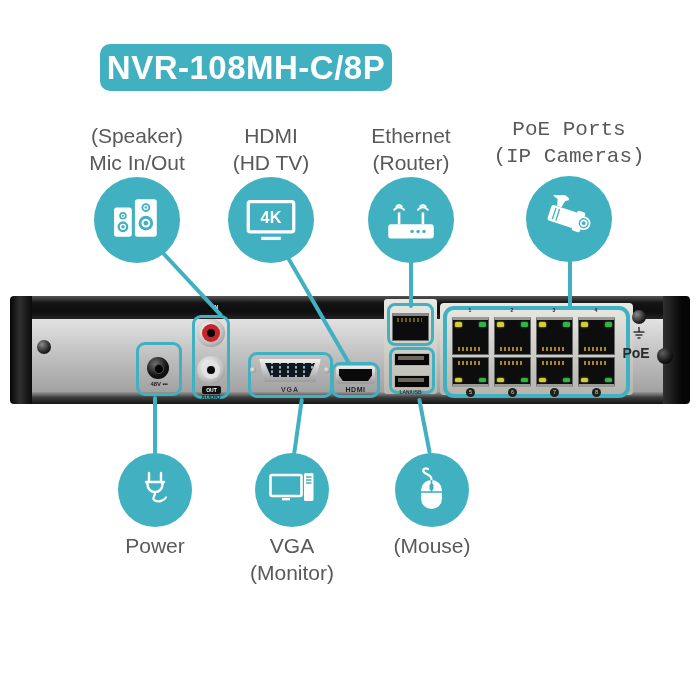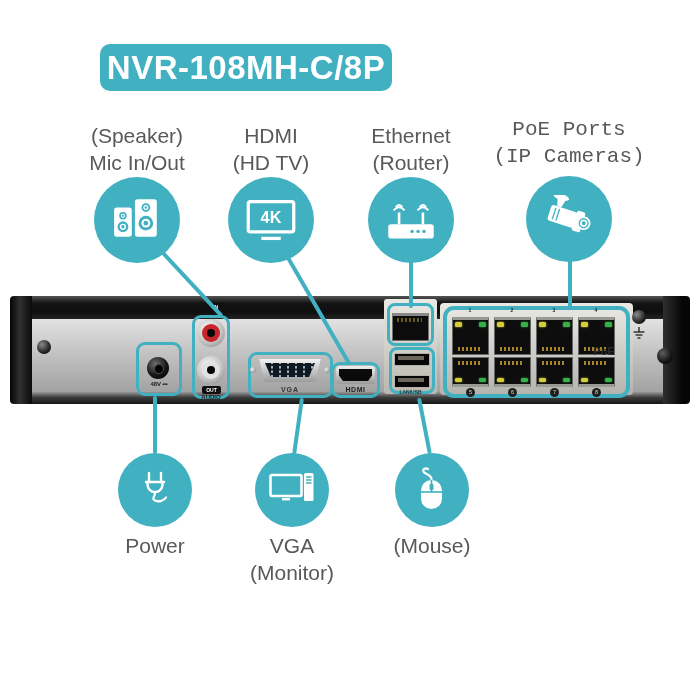--- a/index.html
+++ b/index.html
@@ -279,21 +279,21 @@
         <i class="led y lft"></i>
         <i class="led g rgt"></i>
         <i class="pins"></i>
       </div>
 
     <span class="pnum-bot" style="left:456px;">5</span>
     <span class="pnum-bot" style="left:498px;">6</span>
     <span class="pnum-bot" style="left:540px;">7</span>
     <span class="pnum-bot" style="left:582px;">8</span>
 
-    <div class="microtext" style="left:574px;top:49px;width:40px;font-size:11px;color:#2a2a2a;">PoE</div>
+    <div class="microtext" style="left:606px;top:49px;width:40px;font-size:14px;color:#2a2a2a;">PoE</div>
     <div class="screw" style="left:622px;top:14px;width:14px;height:14px;"></div>
     <svg style="position:absolute;left:622px;top:31px;" width="14" height="12" viewBox="0 0 14 12">
       <line x1="7" y1="0" x2="7" y2="5" stroke="#1c1c1c" stroke-width="1.3"></line>
       <line x1="1.5" y1="5" x2="12.5" y2="5" stroke="#1c1c1c" stroke-width="1.3"></line>
       <line x1="3.5" y1="8" x2="10.5" y2="8" stroke="#1c1c1c" stroke-width="1.3"></line>
       <line x1="5.5" y1="11" x2="8.5" y2="11" stroke="#1c1c1c" stroke-width="1.3"></line>
     </svg>
     <div class="screw" style="left:647px;top:52px;width:16px;height:16px;background:radial-gradient(circle at 35% 32%,#5e5e5e,#1a1a1a 55%,#000 90%);"></div>
   </div>
 

